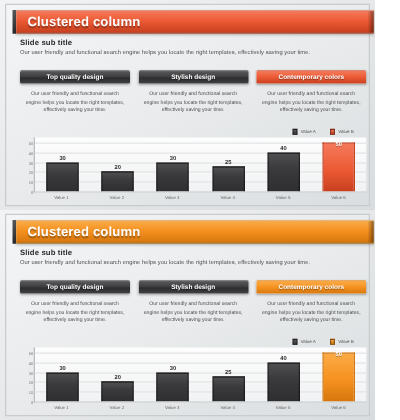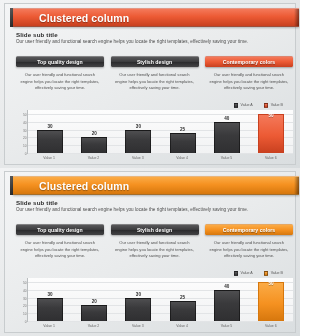--- a/index.html
+++ b/index.html
@@ -44,21 +44,21 @@
   }
   .banner::after {
     content: "";
     position: absolute; right: 0; top: 0;
     width: 5px; height: 100%;
     background: linear-gradient(90deg, rgba(0,0,0,0), rgba(0,0,0,.45));
   }
   .banner-title {
     font-size: 10.5px; font-weight: bold;
     color: #ffffff; letter-spacing: .1px;
-    padding-left: 26px;
+    padding-left: 9px;
     text-shadow: 0 1px 1px rgba(0,0,0,.35);
     white-space: nowrap;
   }
 
   
   .subtitle {
     position: absolute; left: 11px; top: 27px;
     font-size: 6.2px; font-weight: bold; color: #2e2e2e;
     letter-spacing: .1px;
   }

